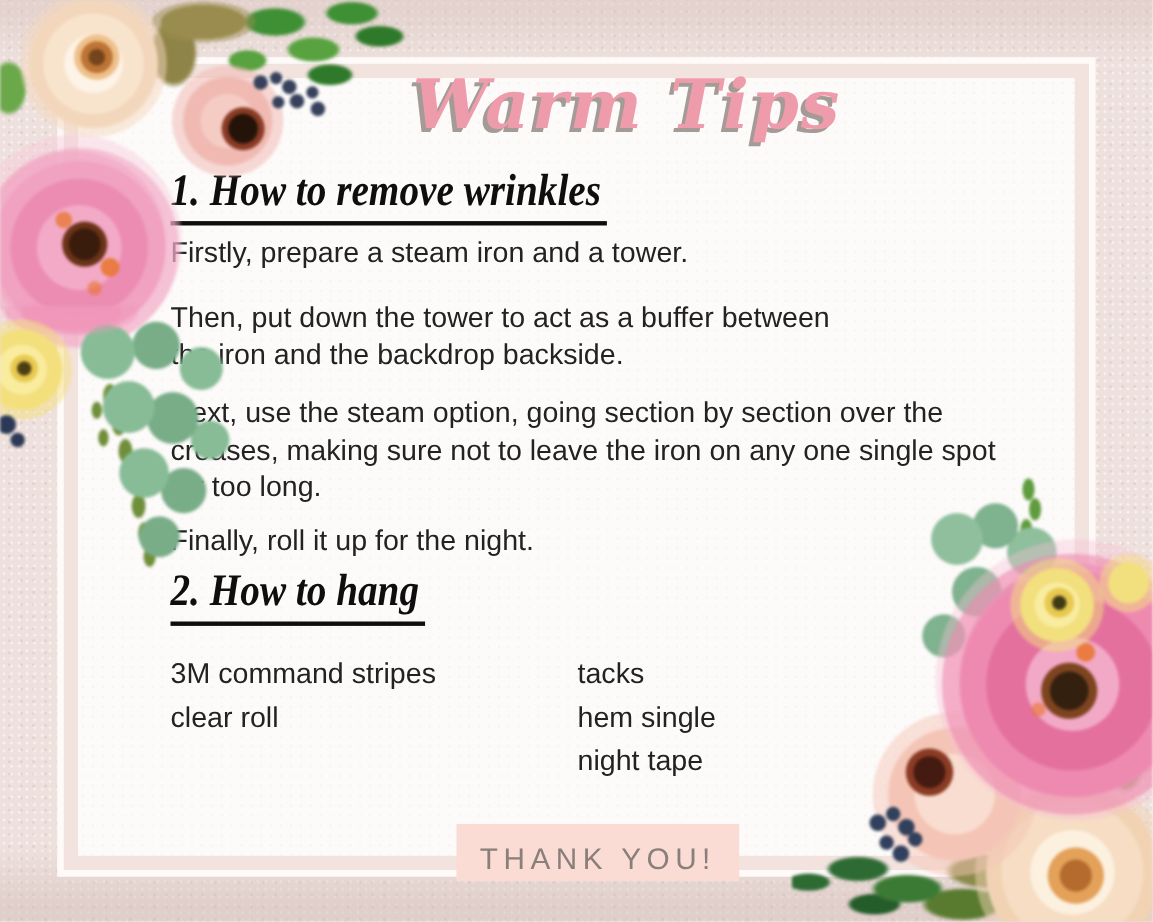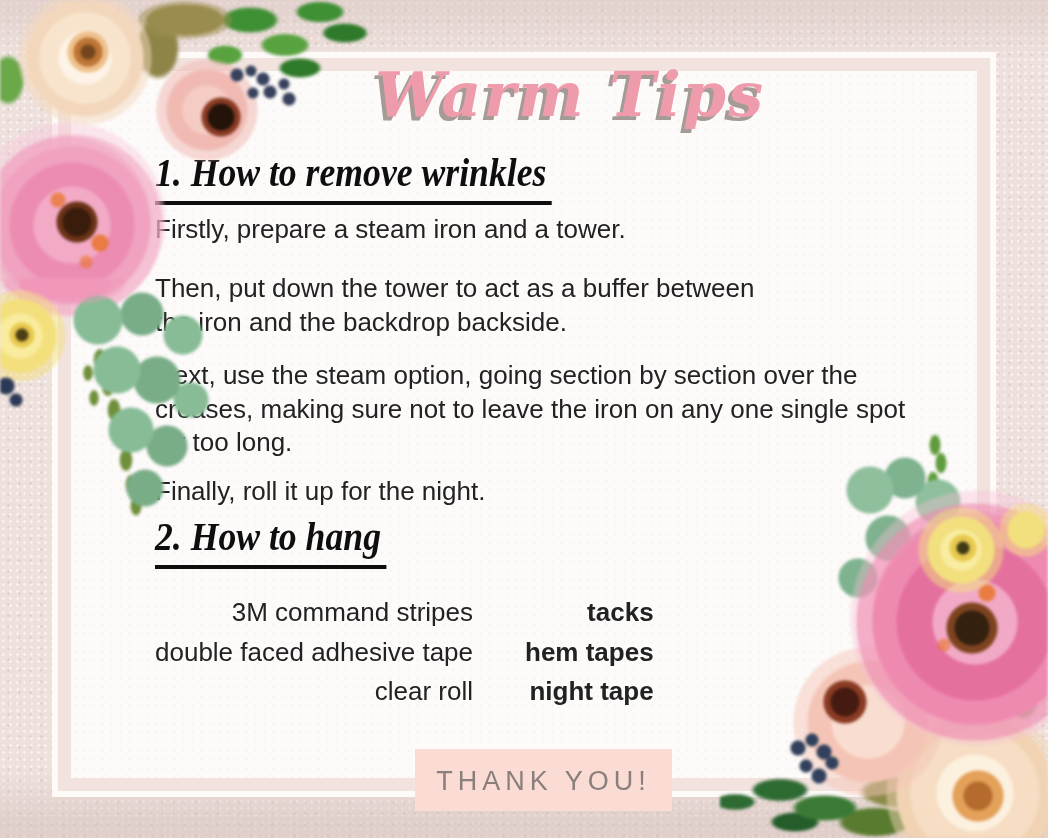--- a/index.html
+++ b/index.html
@@ -55,27 +55,27 @@
     position:absolute;left:155px;width:800px;
     font-size:26px;line-height:33.5px;color:#222;white-space:pre-line;
   }
   .p1{top:213px;}
   .p2{top:272px;}
   .p3{top:359px;}
   .p4{top:475px;}
 
   
   .col{position:absolute;top:593px;font-size:26px;color:#222;}
-  .col div{height:39.5px;line-height:39.5px;text-align:right;}
+  .col div{height:39.5px;line-height:39.5px;}
   .col1{left:155px;}
-  .col2{left:525px;font-weight:bold;}
+  .col2{left:525px;}
 
   
   .thankyou{
-    position:absolute;left:415px;top:749px;width:257px;height:62px;
+    position:absolute;left:415px;top:749px;width:257px;height:52px;
     background:#fadcd4;color:#8b7f7c;text-align:center;line-height:64px;
     font-size:27px;letter-spacing:5px;z-index:5;
   }
 
   
   .floral{position:absolute;z-index:6;filter:blur(1.6px);pointer-events:none;}
 
   .fl-tl{left:0;top:0;width:480px;height:330px;
     background:
       
@@ -215,27 +215,26 @@
 creases, making sure not to leave the iron on any one single spot
 for too long.</div>
     <div class="para p4">Finally, roll it up for the night.</div>
 
     <div class="heading h2">
       <span>2. How to hang</span>
     </div>
 
     <div class="col col1">
       <div>3M command stripes</div>
-      <div>double faced adhesive tape</div>
       <div>clear roll</div>
     </div>
 
     <div class="col col2">
       <div>tacks</div>
-      <div>hem tapes</div>
+      <div>hem single</div>
       <div>night tape</div>
     </div>
 
     <div class="thankyou">THANK YOU!</div>
 
   </div>
 
   <div class="floral fl-tl"></div>
   <div class="floral fl-ml"></div>
   <div class="floral fl-br"></div>

